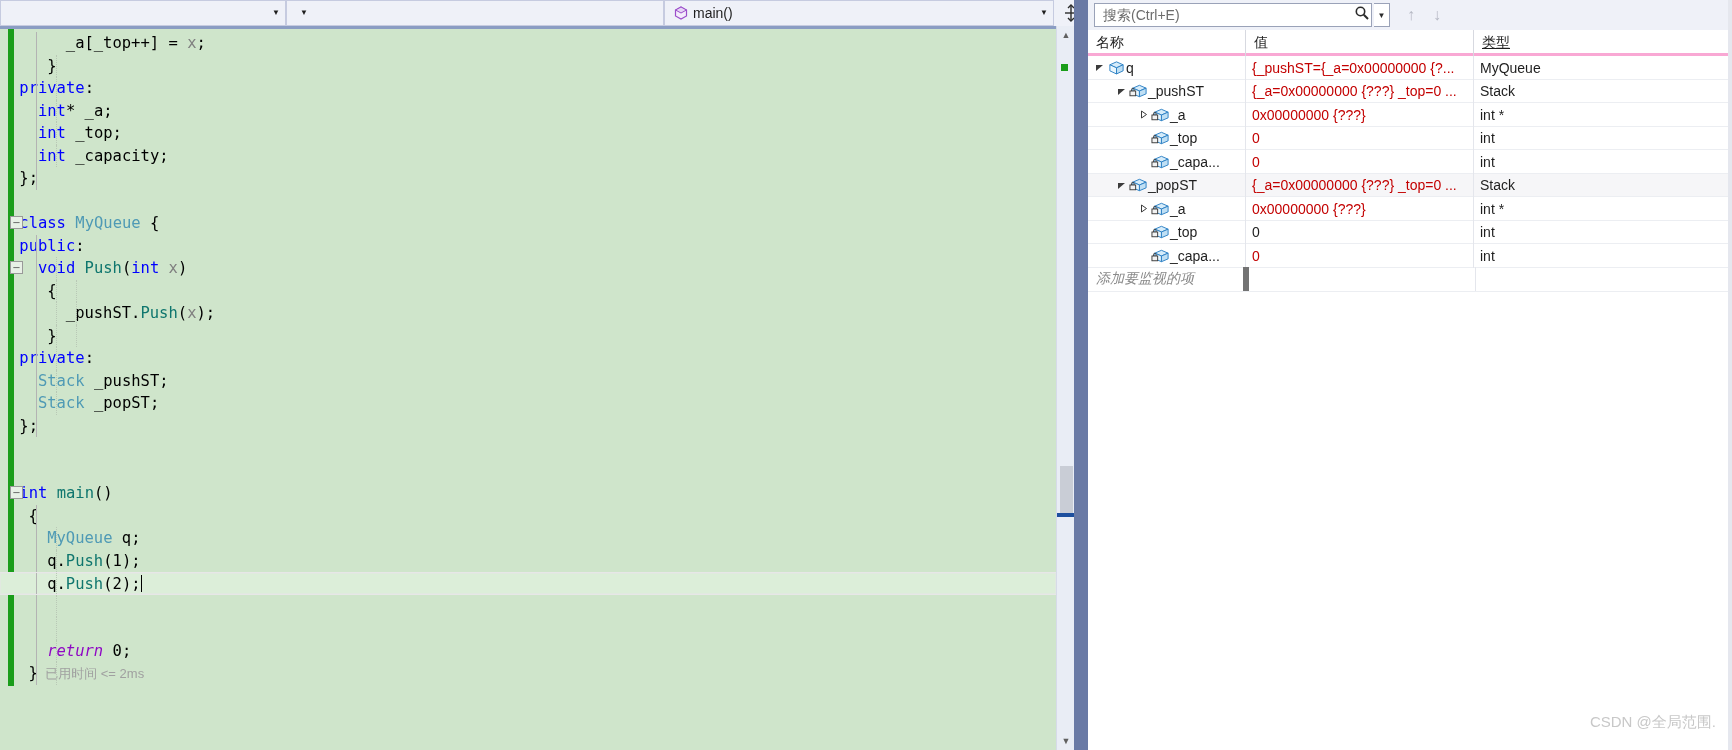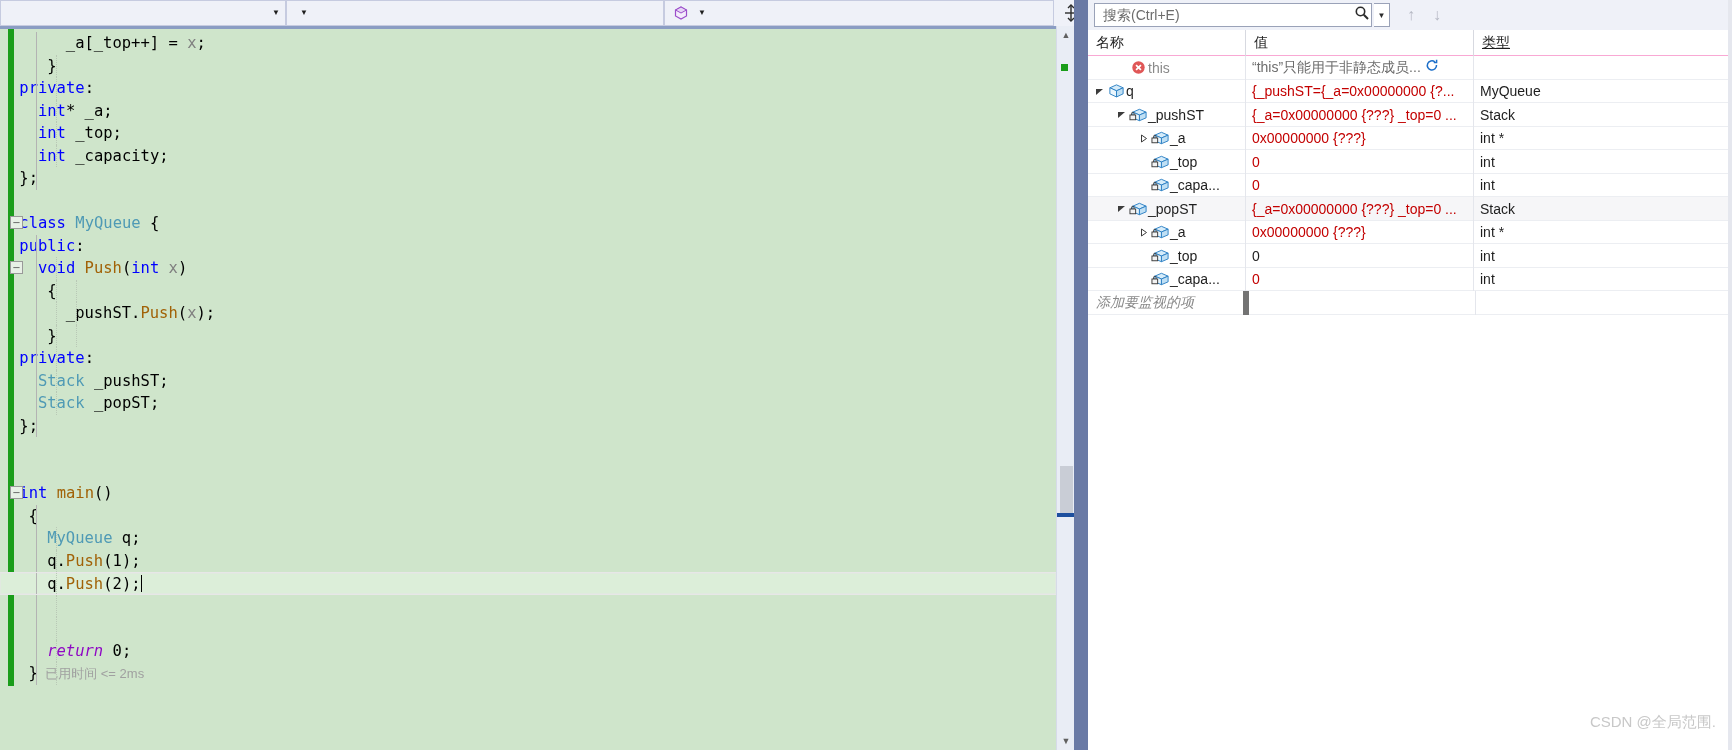--- a/index.html
+++ b/index.html
@@ -87,21 +87,21 @@
     padding-left: 10px;
   }
   .ln.current {
     background: #dceed9;
     border-top: 1px solid #e7e7e7;
     border-bottom: 1px solid #e7e7e7;
     box-shadow: inset 0 0 0 1px rgba(230,230,230,0.55);
   }
   .kw   { color: #0000ff; }
   .typ  { color: #4f9ab5; }
-  .fn   { color: #a16207; }
+  .fn   { color: #0f766e; }
   .par  { color: #808080; }
   .num  { color: #000000; }
   .ctl  { color: #8f08c4; font-style: italic; }
   .op   { color: #000000; }
   .ident{ color: #000000; }
 
   .fold {
     position: absolute; left: 10px; top: 4px;
     width: 13px; height: 13px;
     border: 1px solid #999;
@@ -209,21 +209,21 @@
   .tb-arrow {
     width: 26px; height: 24px;
     display: flex; align-items: center; justify-content: center;
     color: #b6b9c4; font-size: 16px;
   }
 
   .watch-head {
     position: absolute; top: 30px; left: 0;
     width: 644px; height: 26px;
     background: #ffffff;
-    border-bottom: 1px solid #f9a8d4;
+    border-bottom: 3px solid #f9a8d4;
     display: flex;
   }
   .wh-cell {
     font-size: 14px; color: #1e1e1e;
     display: flex; align-items: center;
     padding-left: 8px;
     border-right: 1px solid #d7d9e0;
     height: 26px;
   }
   .wh-name { width: 158px; }
@@ -304,20 +304,21 @@
     <div class="nav-combo c2">
       <span class="arrow">▼</span>
     </div>
     <div class="nav-combo c3">
       <span class="member-icon">
         <svg width="16" height="16" viewBox="0 0 16 16">
           <path d="M8 2 L13.5 5 L13.5 11 L8 14 L2.5 11 L2.5 5 Z" fill="#f3ecfb" stroke="#9b4dca" stroke-width="1.2"></path>
           <path d="M8 2 L13.5 5 L8 8 L2.5 5 Z" fill="#e5d4f5" stroke="#9b4dca" stroke-width="1"></path>
         </svg>
       </span>
+      <span class="combo-text">main()</span>
       <span class="arrow">▼</span>
     </div>
   </div>
   <div class="split-btn">
     <svg width="16" height="18" viewBox="0 0 16 18">
       <path d="M8 1 L8 17" stroke="#2b2b2b" stroke-width="1.4"></path>
       <path d="M5 4 L8 1 L11 4" fill="none" stroke="#2b2b2b" stroke-width="1.4"></path>
       <path d="M5 14 L8 17 L11 14" fill="none" stroke="#2b2b2b" stroke-width="1.4"></path>
       <path d="M2 9 L14 9" stroke="#2b2b2b" stroke-width="1.4"></path>
     </svg>
@@ -358,43 +359,20 @@
 
     <div class="watch-head">
       <div class="wh-cell wh-name">名称</div>
       <div class="wh-cell wh-val">值</div>
       <div class="wh-cell wh-type">类型</div>
     </div>
 
     <div class="watch-rows" id="watch-rows">
         <div class="wrow">
           <div class="wcell wc-name">
-            <span class="ind" style="width: 22px;"></span>
-            <span class="expander"></span>
-            <span class="row-icon">
-              <svg width="15" height="15" viewBox="0 0 16 16">
-                <circle cx="8" cy="8" r="6.6" fill="#e05757"></circle>
-                <path d="M5.4 5.4 L10.6 10.6 M10.6 5.4 L5.4 10.6" stroke="#fff" stroke-width="1.8"></path>
-              </svg>
-            </span>
-            <span class="name-grey">this</span>
-          </div>
-          <div class="wcell wc-val">
-            <span class="val-grey">“this”只能用于非静态成员...</span>
-            <span class="refresh-ico"><svg width="14" height="14" viewBox="0 0 14 14">
-                <path d="M11.5 6 A4.6 4.6 0 1 1 9.8 2.8" fill="none" stroke="#1d6fc9" stroke-width="1.5"></path>
-                <path d="M11.6 0.8 L11.6 3.6 L8.8 3.6" fill="none" stroke="#1d6fc9" stroke-width="1.5"></path>
-              </svg></span>
-          </div>
-          <div class="wcell wc-type">
-            <span class="type-txt"></span>
-          </div>
-        </div>
-        <div class="wrow">
-          <div class="wcell wc-name">
             <span class="ind" style="width: 0px;"></span>
             <span class="expander">
               <svg width="9" height="9" viewBox="0 0 9 9">
                 <path d="M1 2 L8 2 L1 8 Z" fill="#3c3c3c"></path>
               </svg>
             </span>
             <span class="row-icon">
               <svg width="17" height="16" viewBox="0 0 18 16">
                 <path d="M9 1.5 L16 4.6 L9 7.8 L2 4.6 Z" fill="#d6ecfa" stroke="#2b7fc4" stroke-width="1"></path>
                 <path d="M2 4.6 L2 11 L9 14.3 L9 7.8 Z" fill="#eaf6fd" stroke="#2b7fc4" stroke-width="1"></path>

